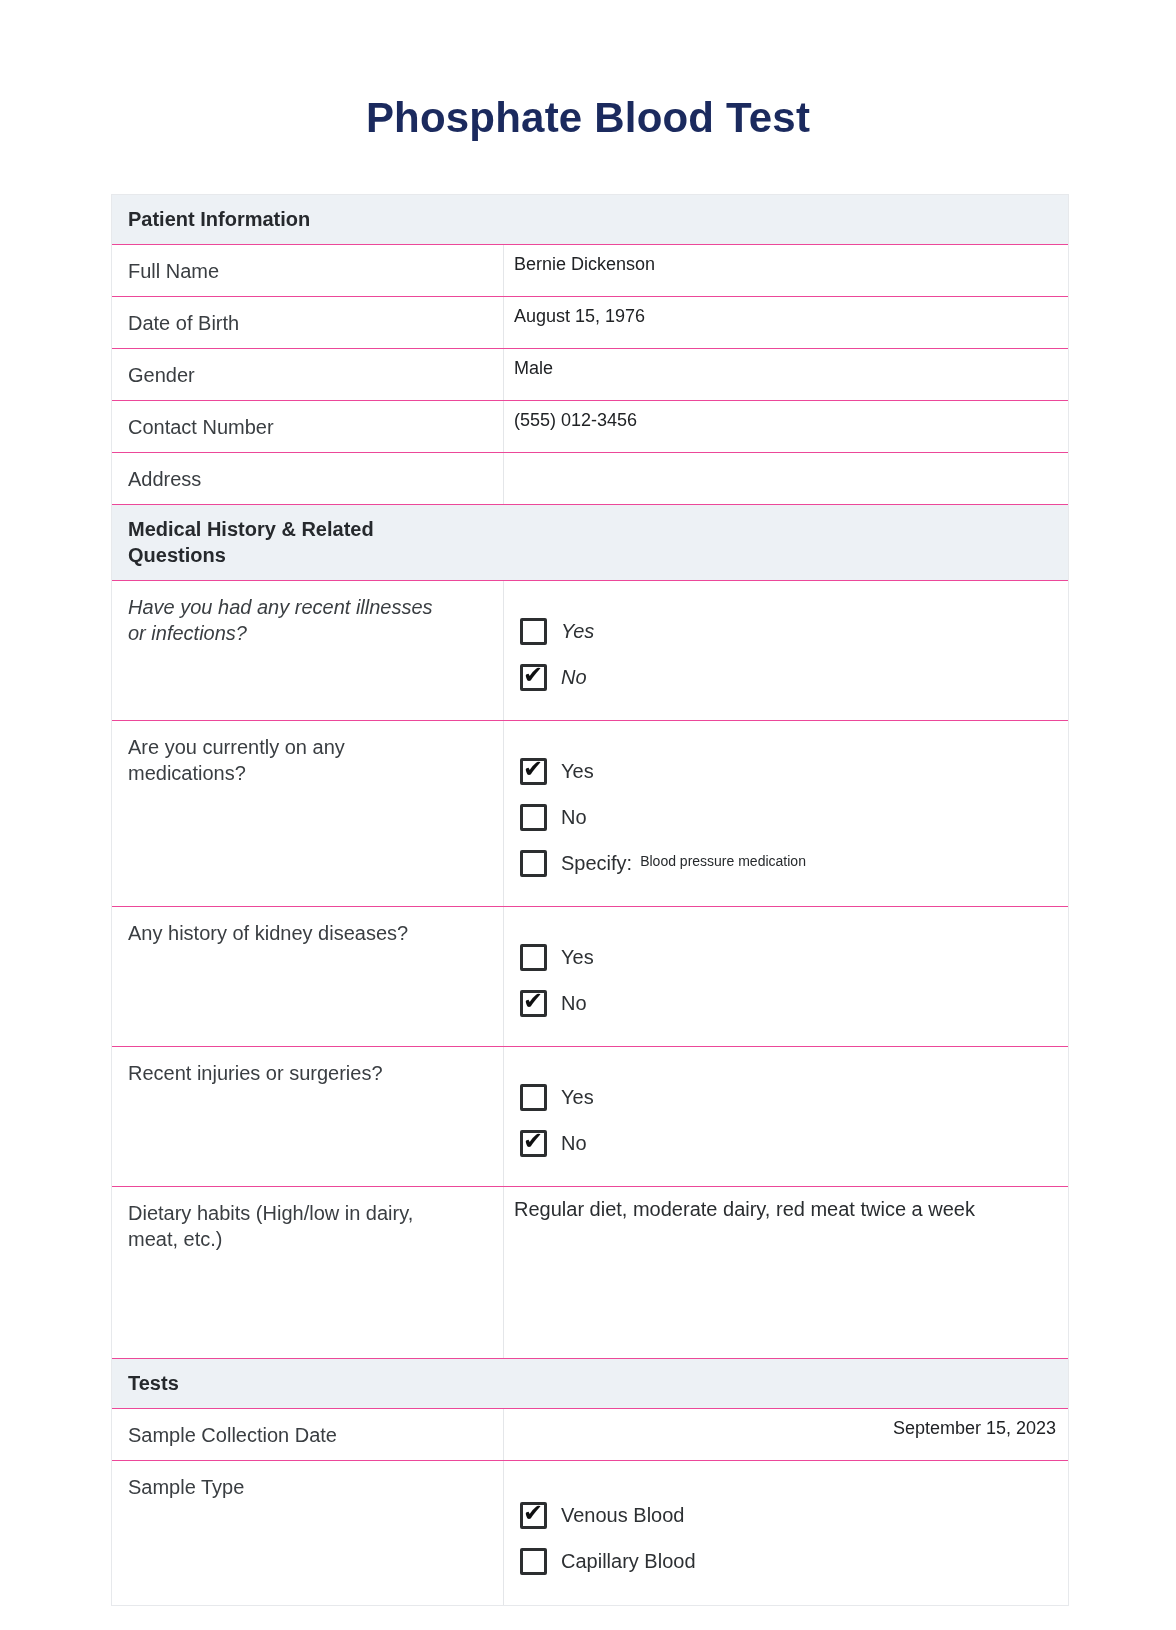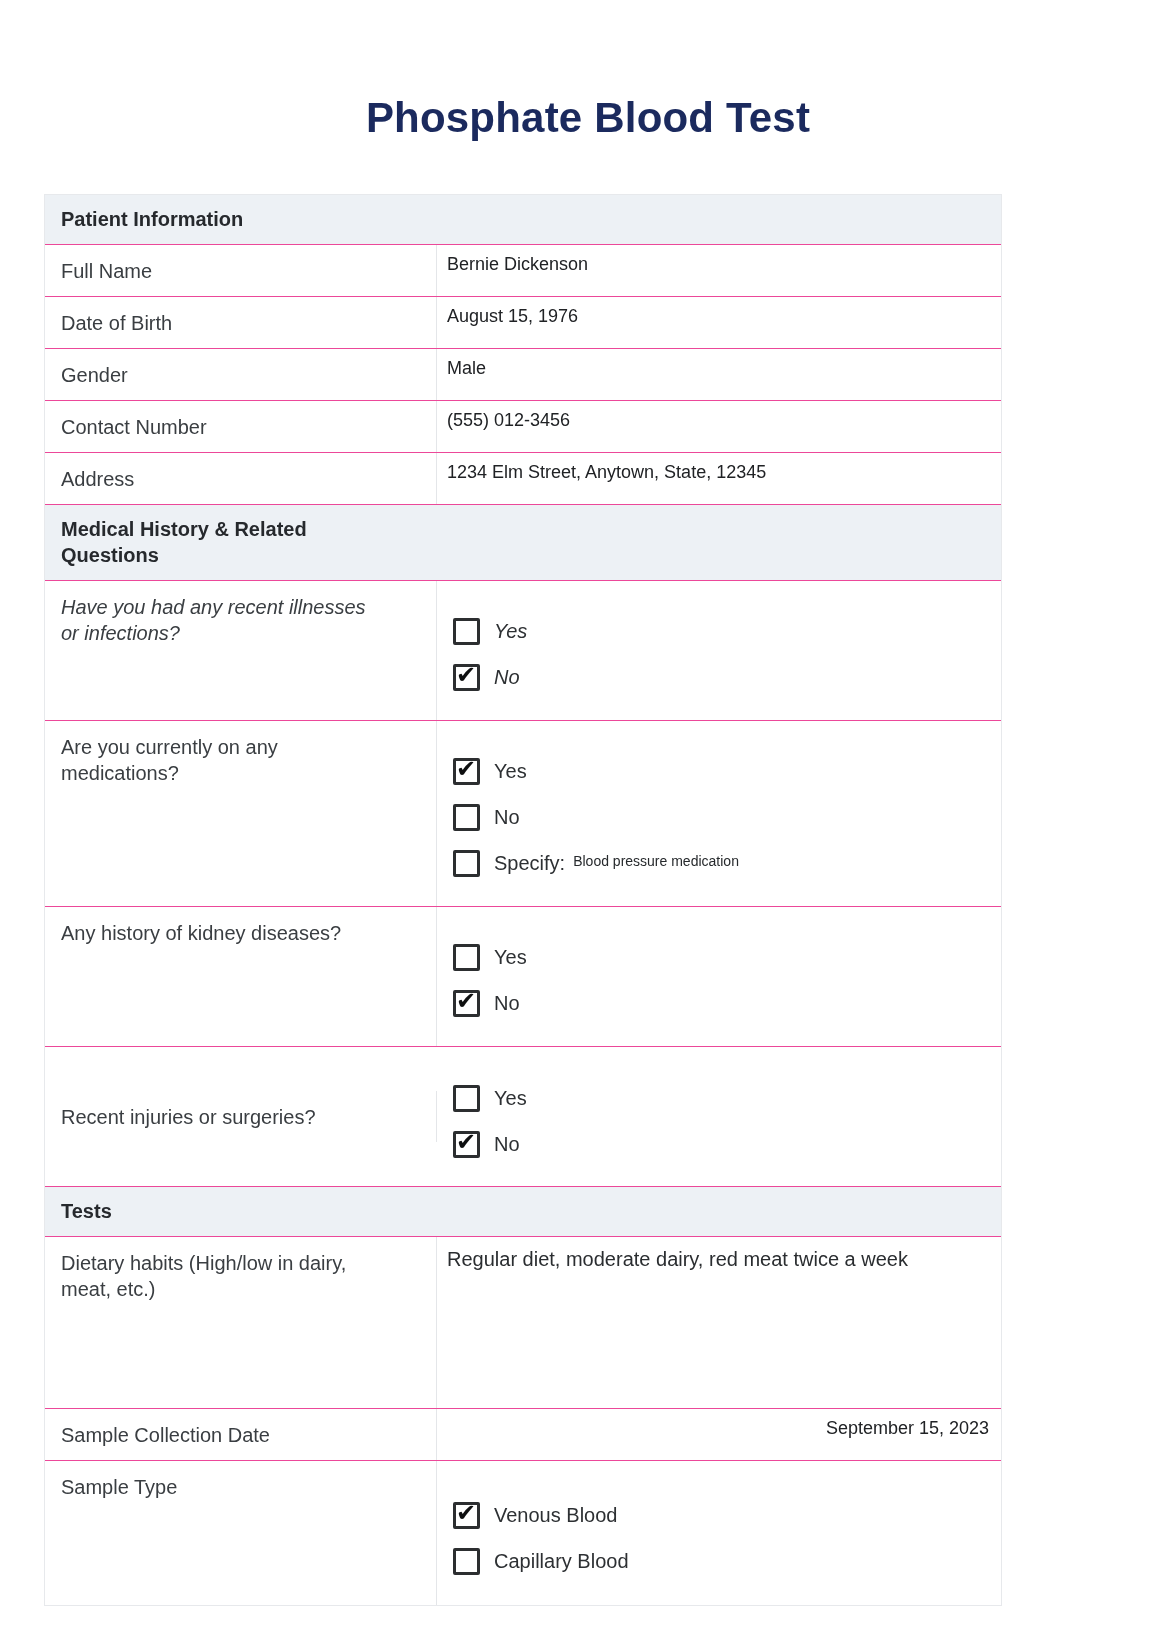--- a/index.html
+++ b/index.html
@@ -15,21 +15,21 @@
   .title {
     padding-top: 94px;
     text-align: center;
     font-size: 42px;
     font-weight: 700;
     color: #1b2a5e;
     letter-spacing: 0.2px;
   }
   .form-table {
     margin-top: 52px;
-    margin-left: 44px;
+    margin-left: 111px;
     width: 958px;
     border: 1px solid #e7e9ec;
     background: #ffffff;
   }
   .row {
     display: flex;
     border-top: 1px solid #ec4899;
   }
   .row:first-child { border-top: none; }
   .row-section {
@@ -60,21 +60,21 @@
     font-size: 18px;
     line-height: 1.35;
     color: #202225;
   }
   .cell-v.answer-lg { font-size: 20px; color: #2a2d30; padding-top: 9px; }
   .cell-v.centered { text-align: right; }
   .h-pi  { min-height: 48px; }
   .h-q1  { min-height: 140px; font-style: italic; }
   .h-q2  { min-height: 186px; }
   .h-q3  { min-height: 140px; }
-  .h-q4  { min-height: 140px; align-items: center; }
+  .h-q4  { min-height: 140px; }
   .h-di  { min-height: 172px; }
   .h-dt  { min-height: 52px; }
   .h-st  { min-height: 145px; }
   .opts { padding: 30px 0 0 6px; }
   .opts-sample { padding-top: 34px; }
   .opt {
     display: flex;
     align-items: center;
     margin-bottom: 19px;
   }
@@ -136,21 +136,20 @@
     <div class="row h-pi">
       <div class="cell-l">Gender</div>
       <div class="cell-v">Male</div>
     </div>
     <div class="row h-pi">
       <div class="cell-l">Contact Number</div>
       <div class="cell-v">(555) 012-3456</div>
     </div>
     <div class="row h-pi">
       <div class="cell-l">Address</div>
-      <div class="cell-v">1234 Elm Street, Anytown, State, 12345</div>
     </div>
 
     <div class="row row-section">
       <div class="section-text">Medical History &amp; Related Questions</div>
     </div>
 
     <div class="row h-q1">
       <div class="cell-l">Have you had any recent illnesses or infections?</div>
       <div class="cell-v">
         <div class="opts">
@@ -210,31 +209,31 @@
           <div class="opt">
             <span class="checkbox"></span>
             <span class="opt-label">Yes</span>
           </div>
           <div class="opt">
             <span class="checkbox checked"></span>
             <span class="opt-label">No</span>
           </div>
         </div>
       </div>
-    </div>
-
-    <div class="row row-section">
-      <div class="section-text">Tests</div>
     </div>
 
     <div class="row h-di">
       <div class="cell-l">Dietary habits (High/low in dairy, meat, etc.)</div>
       <div class="cell-v answer-lg">Regular diet, moderate dairy, red meat twice a week</div>
     </div>
 
+    <div class="row row-section">
+      <div class="section-text">Tests</div>
+    </div>
+
     <div class="row h-dt">
       <div class="cell-l">Sample Collection Date</div>
       <div class="cell-v centered">September 15, 2023</div>
     </div>
 
     <div class="row h-st">
       <div class="cell-l">Sample Type</div>
       <div class="cell-v">
         <div class="opts opts-sample">
           <div class="opt">

